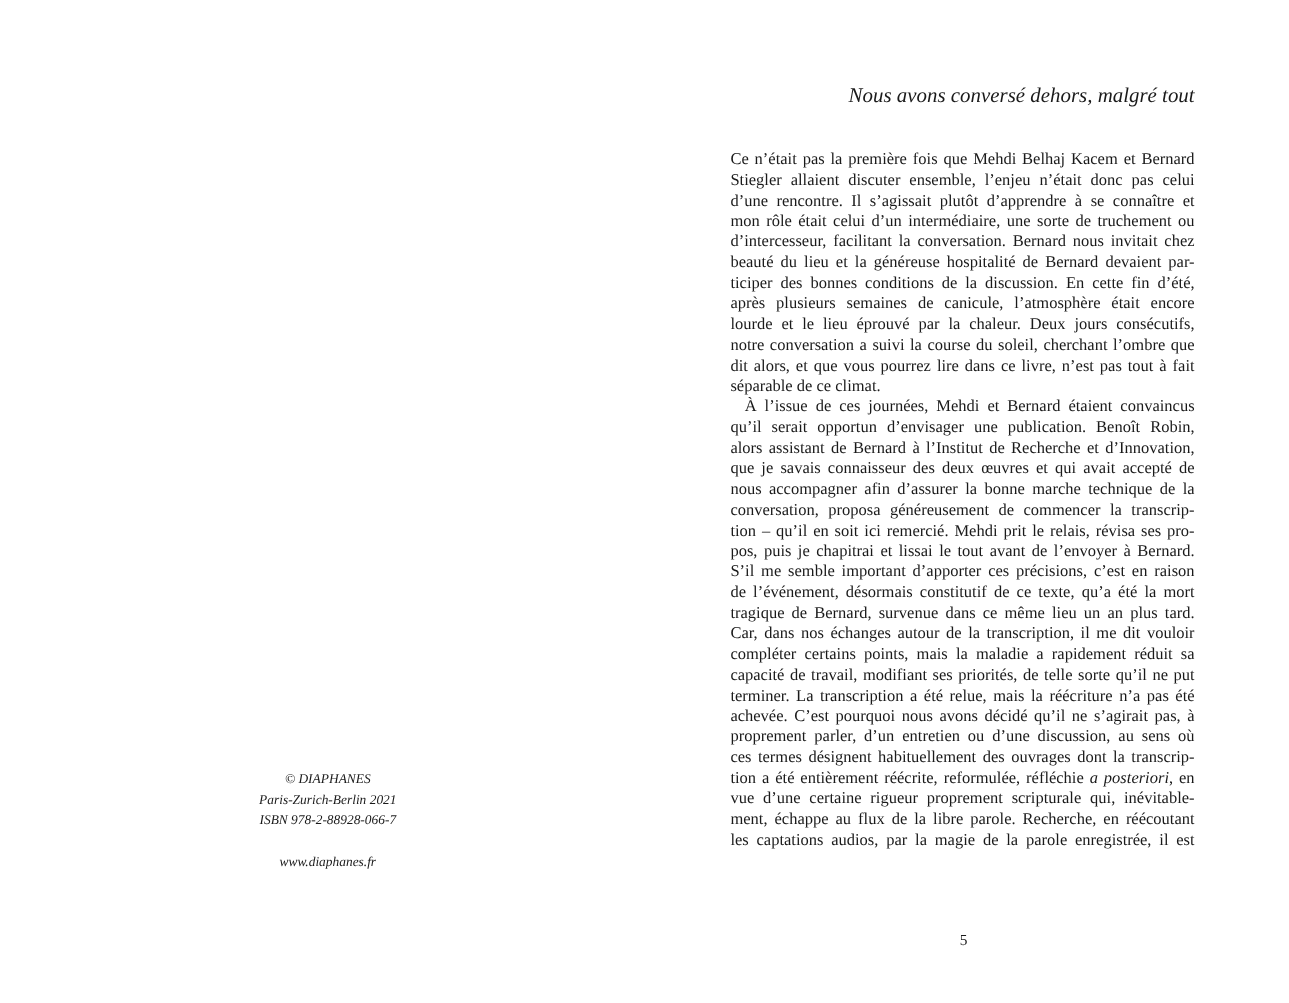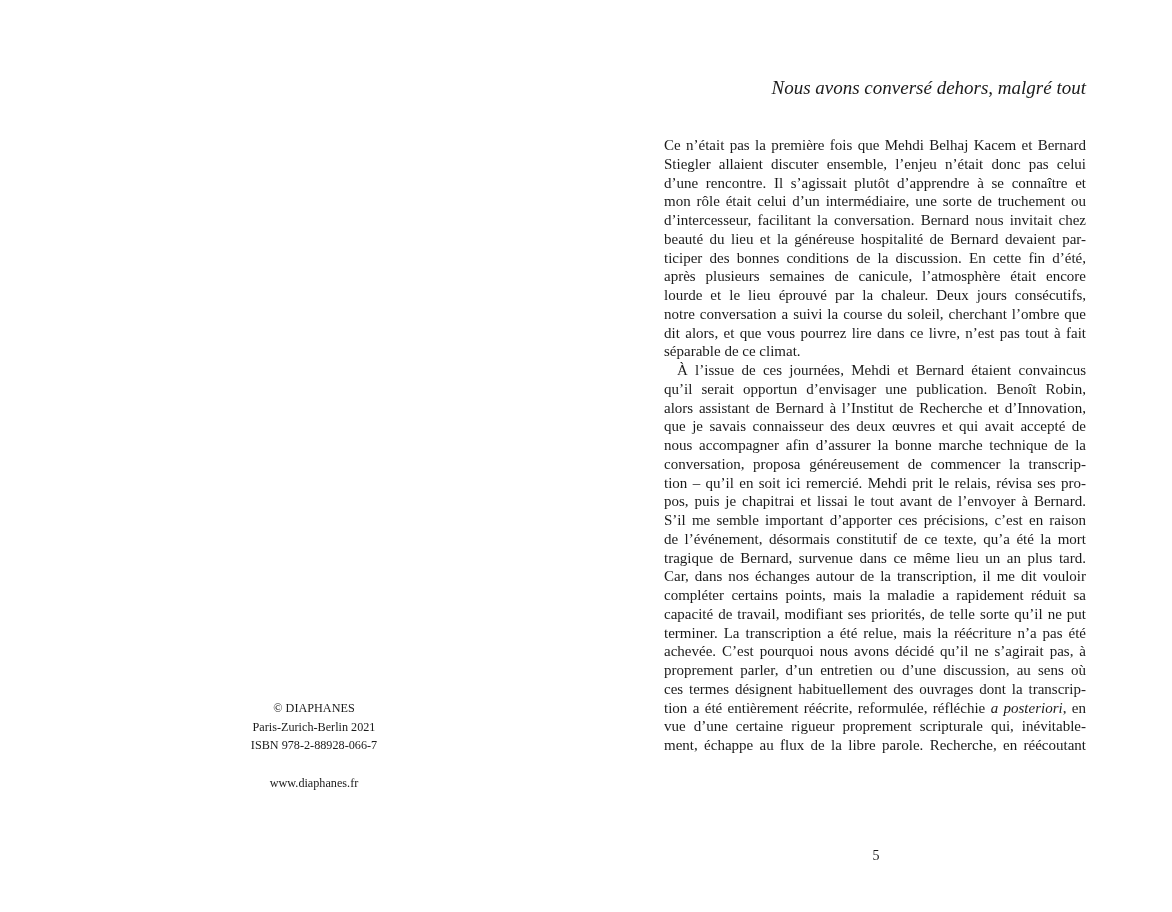--- a/index.html
+++ b/index.html
@@ -1,19 +1,19 @@
 <!DOCTYPE html>
 <html><head>
 <meta charset="utf-8">
 <style>
   html, body { margin: 0; padding: 0; background: #ffffff; }
   body { width: 1172px; height: 912px; position: relative; overflow: hidden;
          font-family: "Liberation Serif", "DejaVu Serif", serif; color: #1a1a1a; }
   .page { position: absolute; top: 0; height: 912px; }
-  .page-left { left: 16px; width: 586px; }
+  .page-left { left: 0; width: 586px; font-style: italic; }
   .page-right { left: 586px; width: 586px; }
   .imprint { position: absolute; left: 218px; top: 699px; width: 160px; text-align: center;
              font-size: 12.2px; line-height: 18.7px; }
   .imprint .gap { height: 18.7px; }
   .chapter-title { position: absolute; left: 78px; width: 422px; top: 76px; text-align: right;
                    font-style: italic; font-size: 19px; line-height: 24px; }
   .body-text { position: absolute; left: 78px; top: 136px; width: 422px; font-size: 15px; }
   .line { display: block; height: 18.75px; line-height: 18.75px; white-space: nowrap;
           text-align: justify; text-align-last: justify; overflow: hidden; }
   .line.last { text-align-last: left; }
@@ -67,16 +67,17 @@
         <span class="line">Car, dans nos échanges autour de la transcription, il me dit vouloir</span>
         <span class="line">compléter certains points, mais la maladie a rapidement réduit sa</span>
         <span class="line">capacité de travail, modifiant ses priorités, de telle sorte qu’il ne put</span>
         <span class="line">terminer. La transcription a été relue, mais la réécriture n’a pas été</span>
         <span class="line">achevée. C’est pourquoi nous avons décidé qu’il ne s’agirait pas, à</span>
         <span class="line">proprement parler, d’un entretien ou d’une discussion, au sens où</span>
         <span class="line">ces termes désignent habituellement des ouvrages dont la transcrip-</span>
         <span class="line">tion a été entièrement réécrite, reformulée, réfléchie <em>a posteriori</em>, en</span>
         <span class="line">vue d’une certaine rigueur proprement scripturale qui, inévitable-</span>
         <span class="line">ment, échappe au flux de la libre parole. Recherche, en réécoutant</span>
+        <span class="line">les captations audios, par la magie de la parole enregistrée, il est</span>
       </div>
     </div>
   <div class="page-number">5</div>
 </div>
 
 </body></html>

